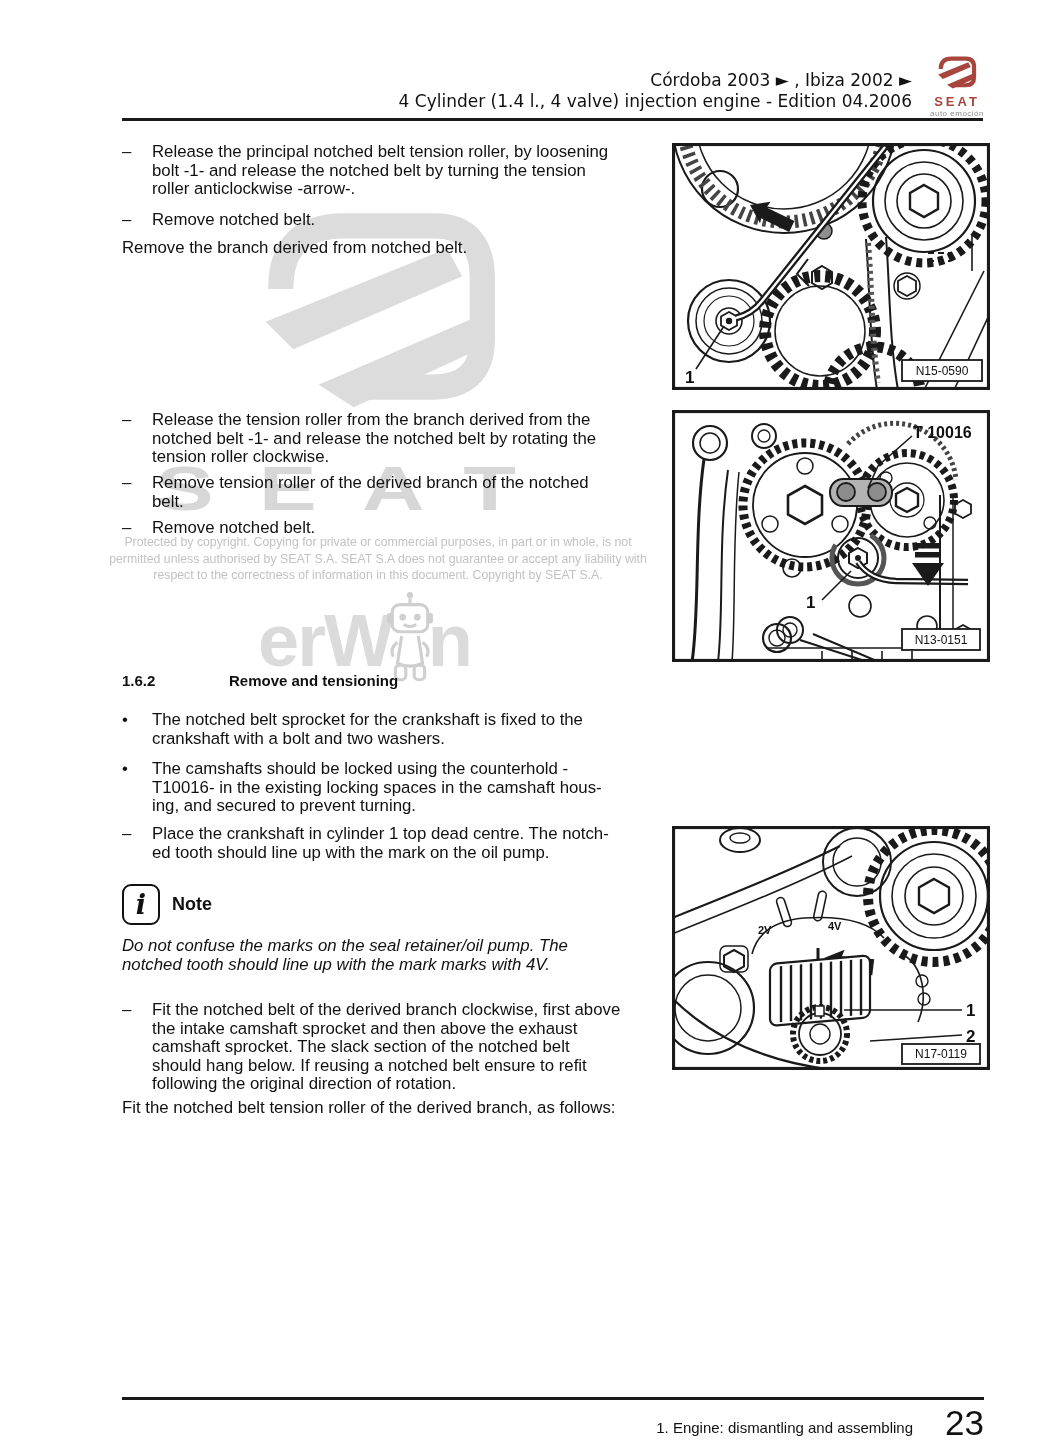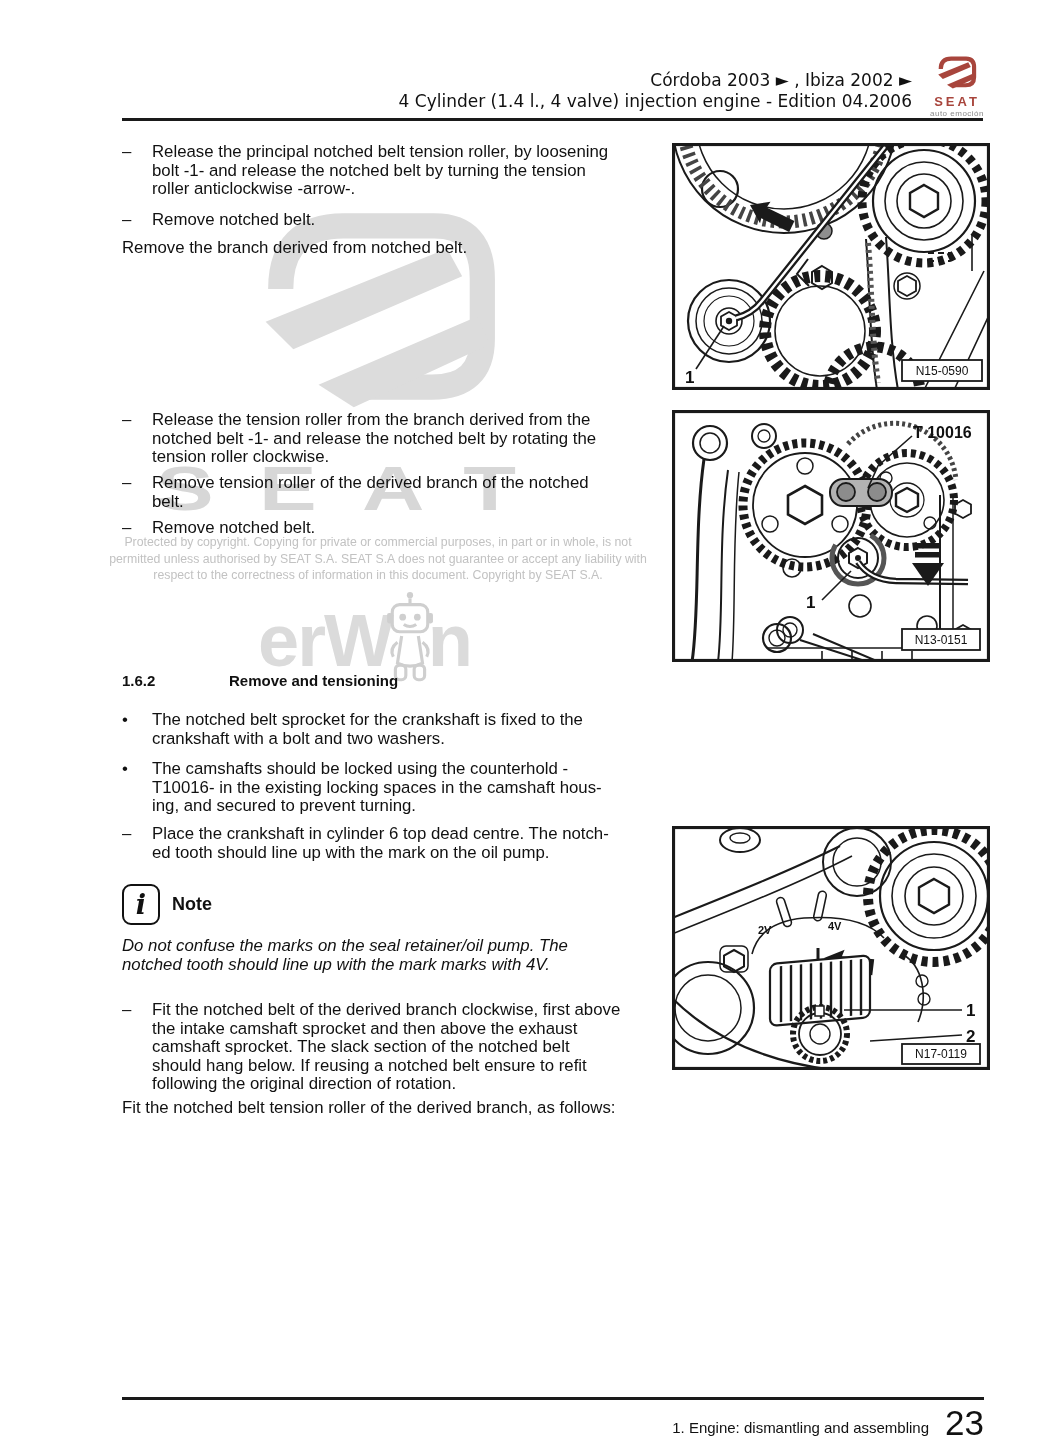--- a/index.html
+++ b/index.html
@@ -40,21 +40,21 @@
   .copyright{left:97px;top:534px;width:562px;text-align:center;color:#c2c2c2;
              font-size:12.3px;line-height:16.6px;white-space:pre-line;z-index:3;}
   
   .fig{left:672px;width:318px;z-index:1;}
   .fig svg{display:block;}
   .fig text{font-family:"Liberation Sans",sans-serif;fill:#111;}
   .lbl{font-size:17px;font-weight:bold;}
   .code{font-size:12px;}
   
   .ftr-rule{left:122px;top:1397px;width:862px;height:2.5px;background:#1a1a1a;}
-  .ftr{left:122px;top:1401px;width:862px;display:flex;justify-content:flex-end;align-items:baseline;gap:16px;}
+  .ftr{left:122px;top:1401px;width:862px;display:flex;justify-content:flex-end;align-items:baseline;gap:32px;}
   .ftr .chap{font-size:15px;}
   .ftr .pg{font-size:35px;position:relative;top:2px;}
 </style>
 </head>
 <body>
 
 <svg width="0" height="0" style="position:absolute">
   <defs>
     <g id="seat-s">
       <path d="M 11 36 Q 11 11 36 11 L 72 11 Q 91 11 91 32 L 91 56 Q 91 75 71 75 L 42 75" fill="none" stroke="currentColor" stroke-width="10"></path>
@@ -162,21 +162,21 @@
     <div class="item">
       <div class="marker">•</div>
       <div class="txt">The camshafts should be locked using the counterhold -
 T10016- in the existing locking spaces in the camshaft hous-
 ing, and secured to prevent turning.</div>
     </div>
   </div>
   <div class="abs col" style="top:825px">
     <div class="item">
       <div class="marker">–</div>
-      <div class="txt">Place the crankshaft in cylinder 6 top dead centre. The notch-
+      <div class="txt">Place the crankshaft in cylinder 1 top dead centre. The notch-
 ed tooth should line up with the mark on the oil pump.</div>
     </div>
   </div>
 
   <div class="abs note-row">
     <div class="note-icon">
       <span>i</span>
     </div>
     <div class="note-lbl">Note</div>
   </div>

